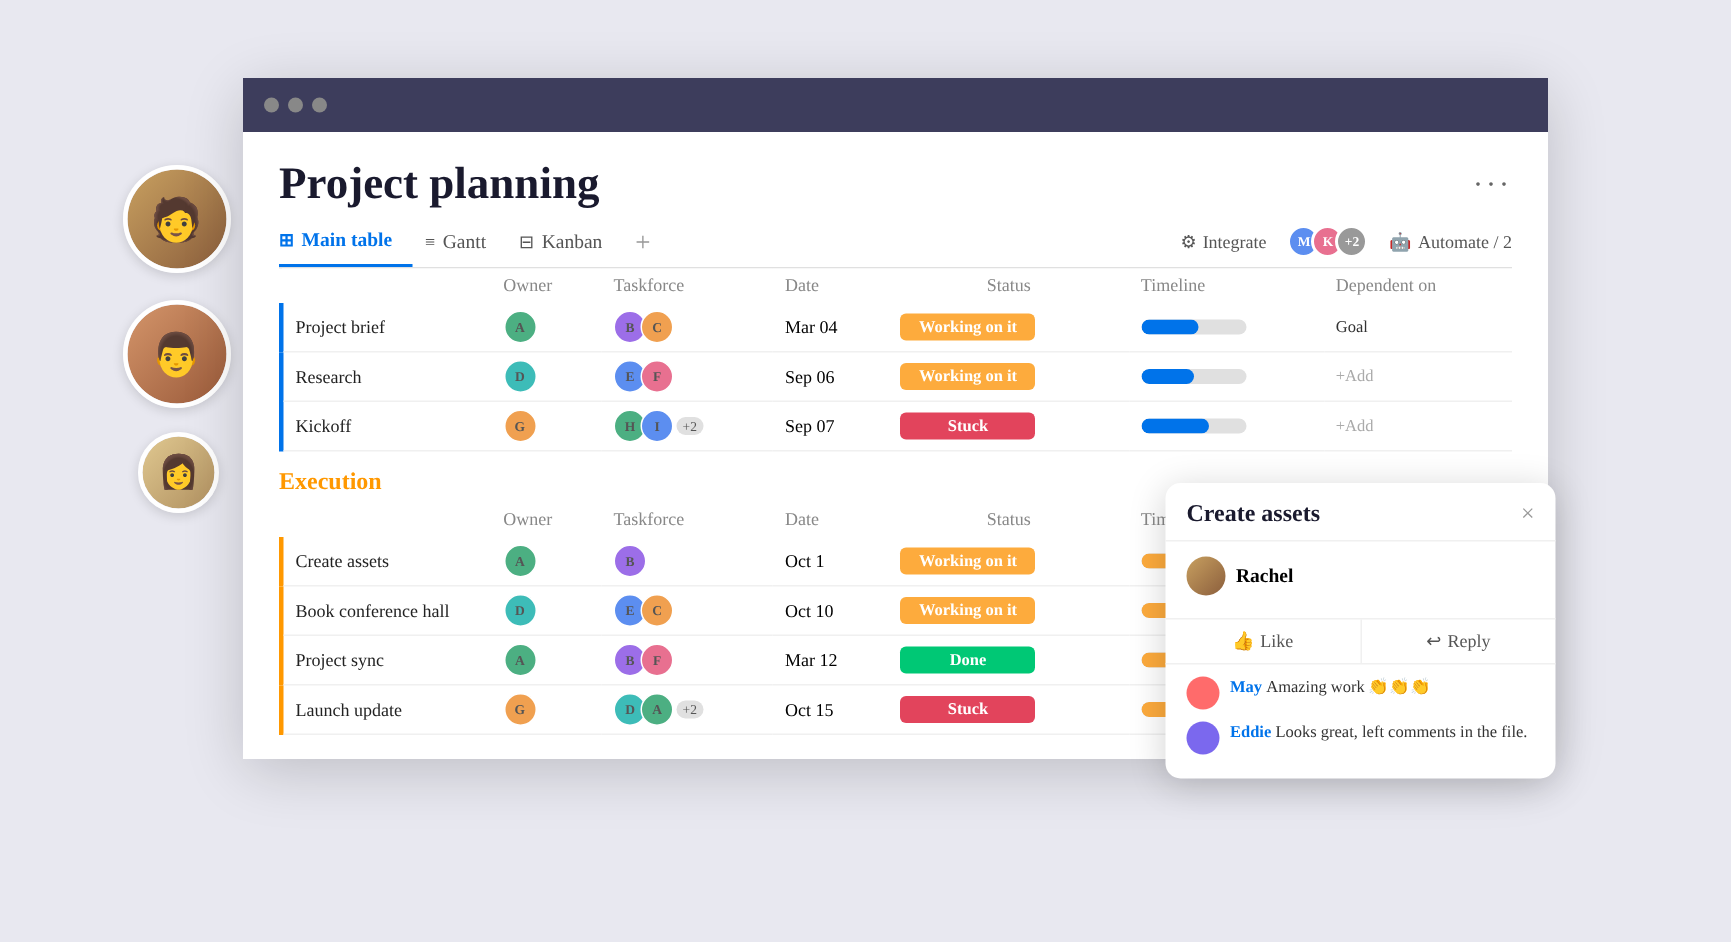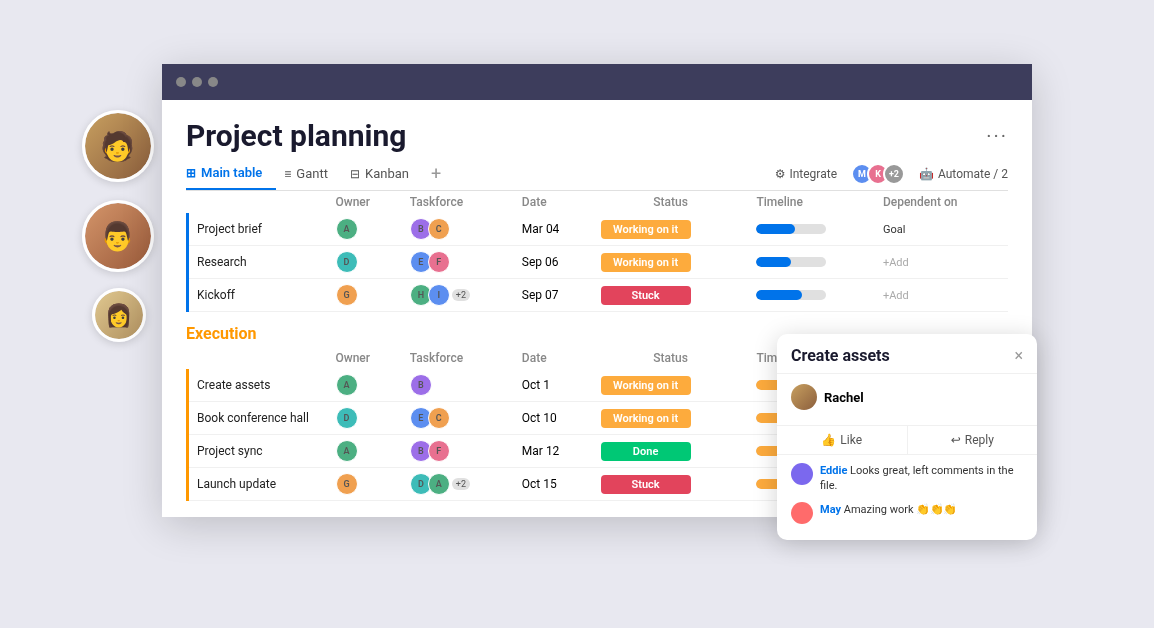--- a/index.html
+++ b/index.html
@@ -371,21 +371,21 @@
       <div style="width:100%;height:100%;background:linear-gradient(135deg,#c8a060,#8b5e3c);border-radius:50%;display:flex;align-items:center;justify-content:center;font-size:28px;">🧑</div>
     </div>
     <div class="av" style="width:72px;height:72px;border-radius:50%;overflow:hidden;border:3px solid #fff;box-shadow:0 2px 8px rgba(0,0,0,0.15);margin-top:6px;">
       <div style="width:100%;height:100%;background:linear-gradient(135deg,#d4956a,#9a5a3a);border-radius:50%;display:flex;align-items:center;justify-content:center;font-size:28px;">👨</div>
     </div>
     <div class="av" style="width:54px;height:54px;border-radius:50%;overflow:hidden;border:3px solid #fff;box-shadow:0 2px 8px rgba(0,0,0,0.15);margin-left:10px;margin-top:4px;">
       <div style="width:100%;height:100%;background:linear-gradient(135deg,#e0c890,#b09060);border-radius:50%;display:flex;align-items:center;justify-content:center;font-size:22px;">👩</div>
     </div>
   </div>
 
-  <div class="browser-window" style="position:absolute; left:162px; top:64px; width:870px; background:#8b5cf6; border-radius:12px; box-shadow:0 8px 40px rgba(0,0,0,0.18); overflow:visible;">
+  <div class="browser-window" style="position:absolute; left:162px; top:52px; width:870px; background:#8b5cf6; border-radius:12px; box-shadow:0 8px 40px rgba(0,0,0,0.18); overflow:visible;font-family:Liberation Serif, serif;">
 
     <div class="browser-bar">
       <div class="browser-dot"></div>
       <div class="browser-dot"></div>
       <div class="browser-dot"></div>
     </div>
 
     <div class="page-content" style="padding:18px 24px 16px 24px; overflow:hidden;">
 
       <div class="page-header">
@@ -634,30 +634,30 @@
           <span>👍</span>
           <span>Like</span>
         </div>
         <div class="comment-action-btn">
           <span>↩</span>
           <span>Reply</span>
         </div>
       </div>
       <div class="reply-list">
         <div class="reply-row">
+          <div class="reply-av may"></div>
+          <div class="reply-text">
+            <span class="reply-name">May </span>
+            <span>Amazing work 👏👏👏</span>
+          </div>
+        </div>
+        <div class="reply-row">
           <div class="reply-av eddie"></div>
           <div class="reply-text">
             <span class="reply-name">Eddie </span>
             <span>Looks great, left comments in the file.</span>
           </div>
         </div>
-        <div class="reply-row">
-          <div class="reply-av may"></div>
-          <div class="reply-text">
-            <span class="reply-name">May </span>
-            <span>Amazing work 👏👏👏</span>
-          </div>
-        </div>
       </div>
     </div>
 
   </div>
 </div>
 
 </body></html>

